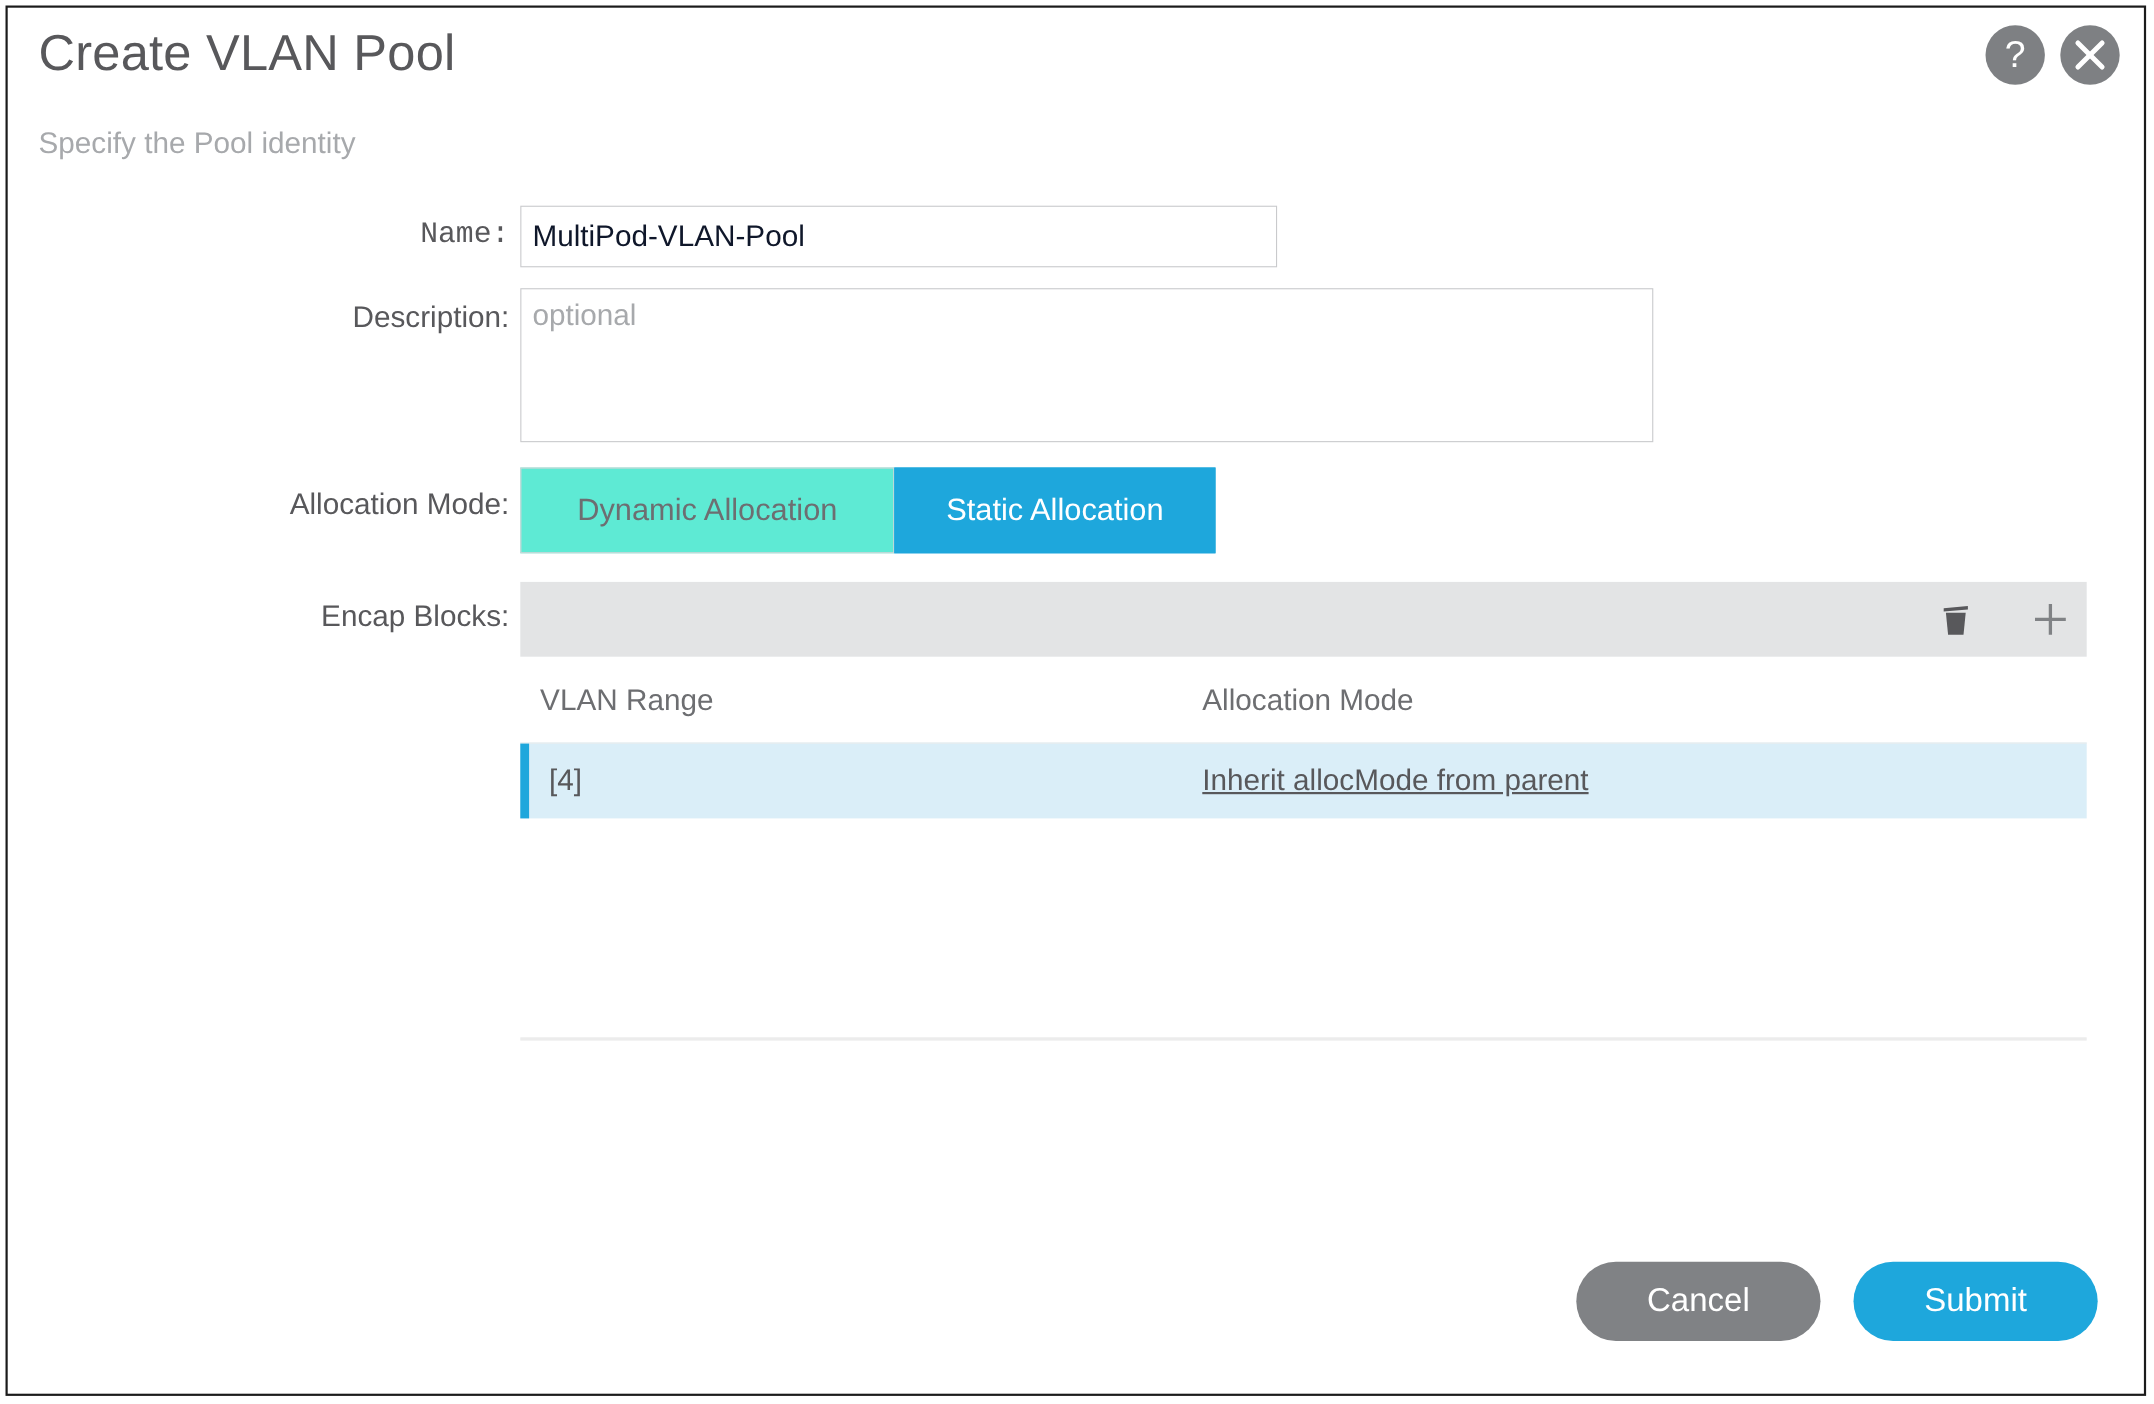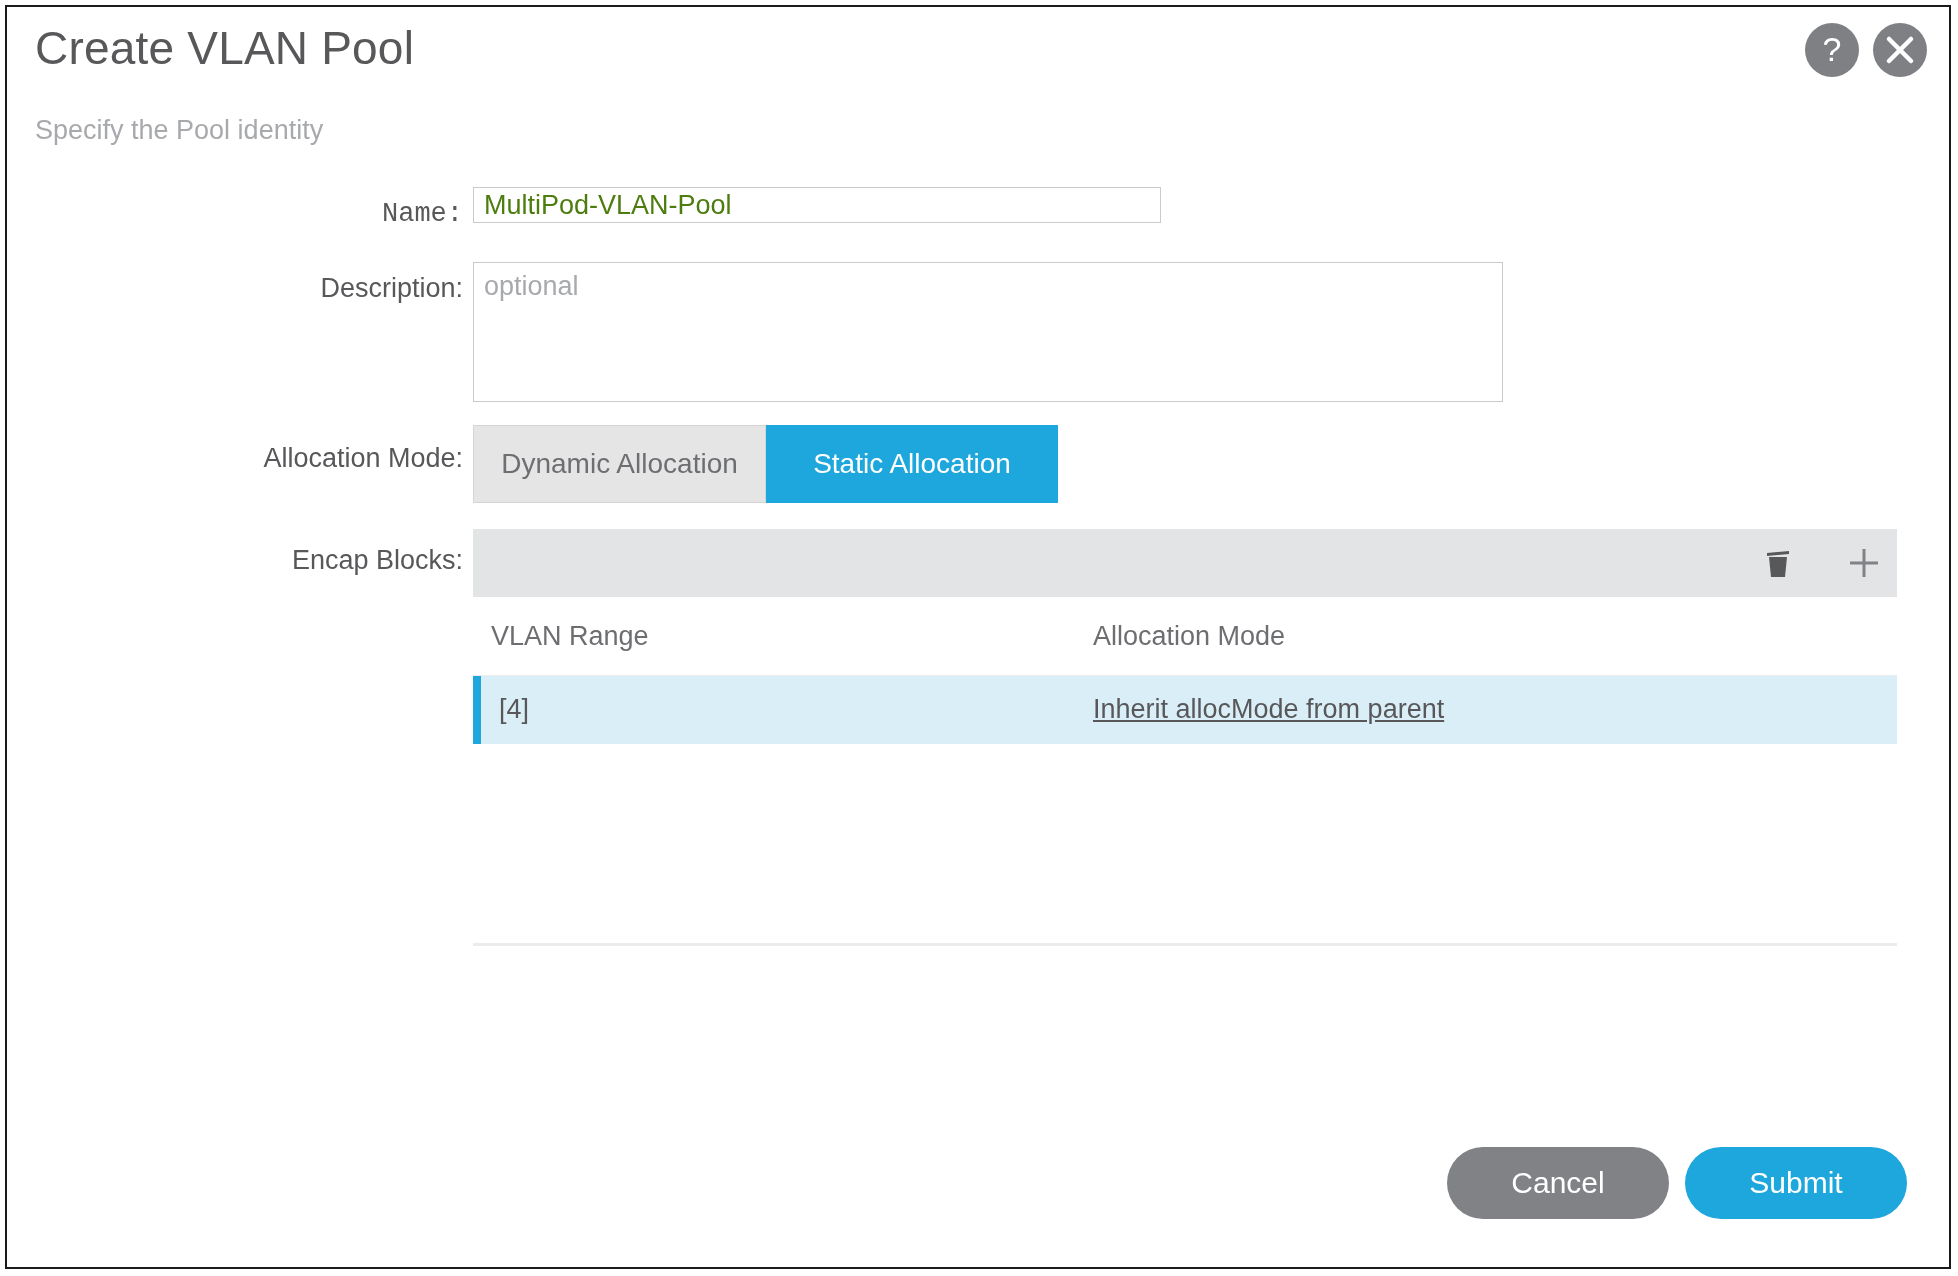--- a/index.html
+++ b/index.html
@@ -80,27 +80,27 @@
     font-size: 27px;
     color: #58585b;
     white-space: nowrap;
   }
 
   .name-input {
     position: absolute;
     left: 466px;
     top: 180px;
     width: 688px;
-    height: 36px;
+    height: 56px;
     border: 1px solid #c9cacc;
     background: #ffffff;
     box-sizing: border-box;
     font-family: "Liberation Sans", sans-serif;
     font-size: 27px;
-    color: #4d7c0f;
+    color: #0f172a;
     padding: 0 10px;
     outline: none;
   }
 
   .desc-input {
     position: absolute;
     left: 466px;
     top: 255px;
     width: 1030px;
     height: 140px;
@@ -129,22 +129,22 @@
     height: 78px;
     display: flex;
     align-items: center;
     justify-content: center;
     font-size: 28px;
     box-sizing: border-box;
     cursor: pointer;
     white-space: nowrap;
   }
   .toggle-btn.off {
-    width: 293px;
-    background: #e5e5e5;
+    width: 340px;
+    background: #5eead4;
     color: #6d6e71;
     border: 1px solid #d4d5d7;
   }
   .toggle-btn.on {
     width: 292px;
     background: #1ea7dc;
     color: #ffffff;
     border: 1px solid #1ea7dc;
   }
 
@@ -229,21 +229,21 @@
     height: 3px;
     background: #ececec;
   }
 
   
   .footer {
     position: absolute;
     right: 42px;
     bottom: 48px;
     display: flex;
-    gap: 16px;
+    gap: 30px;
     align-items: center;
   }
   .btn {
     height: 72px;
     border-radius: 36px;
     display: flex;
     align-items: center;
     justify-content: center;
     font-size: 30px;
     color: #ffffff;

